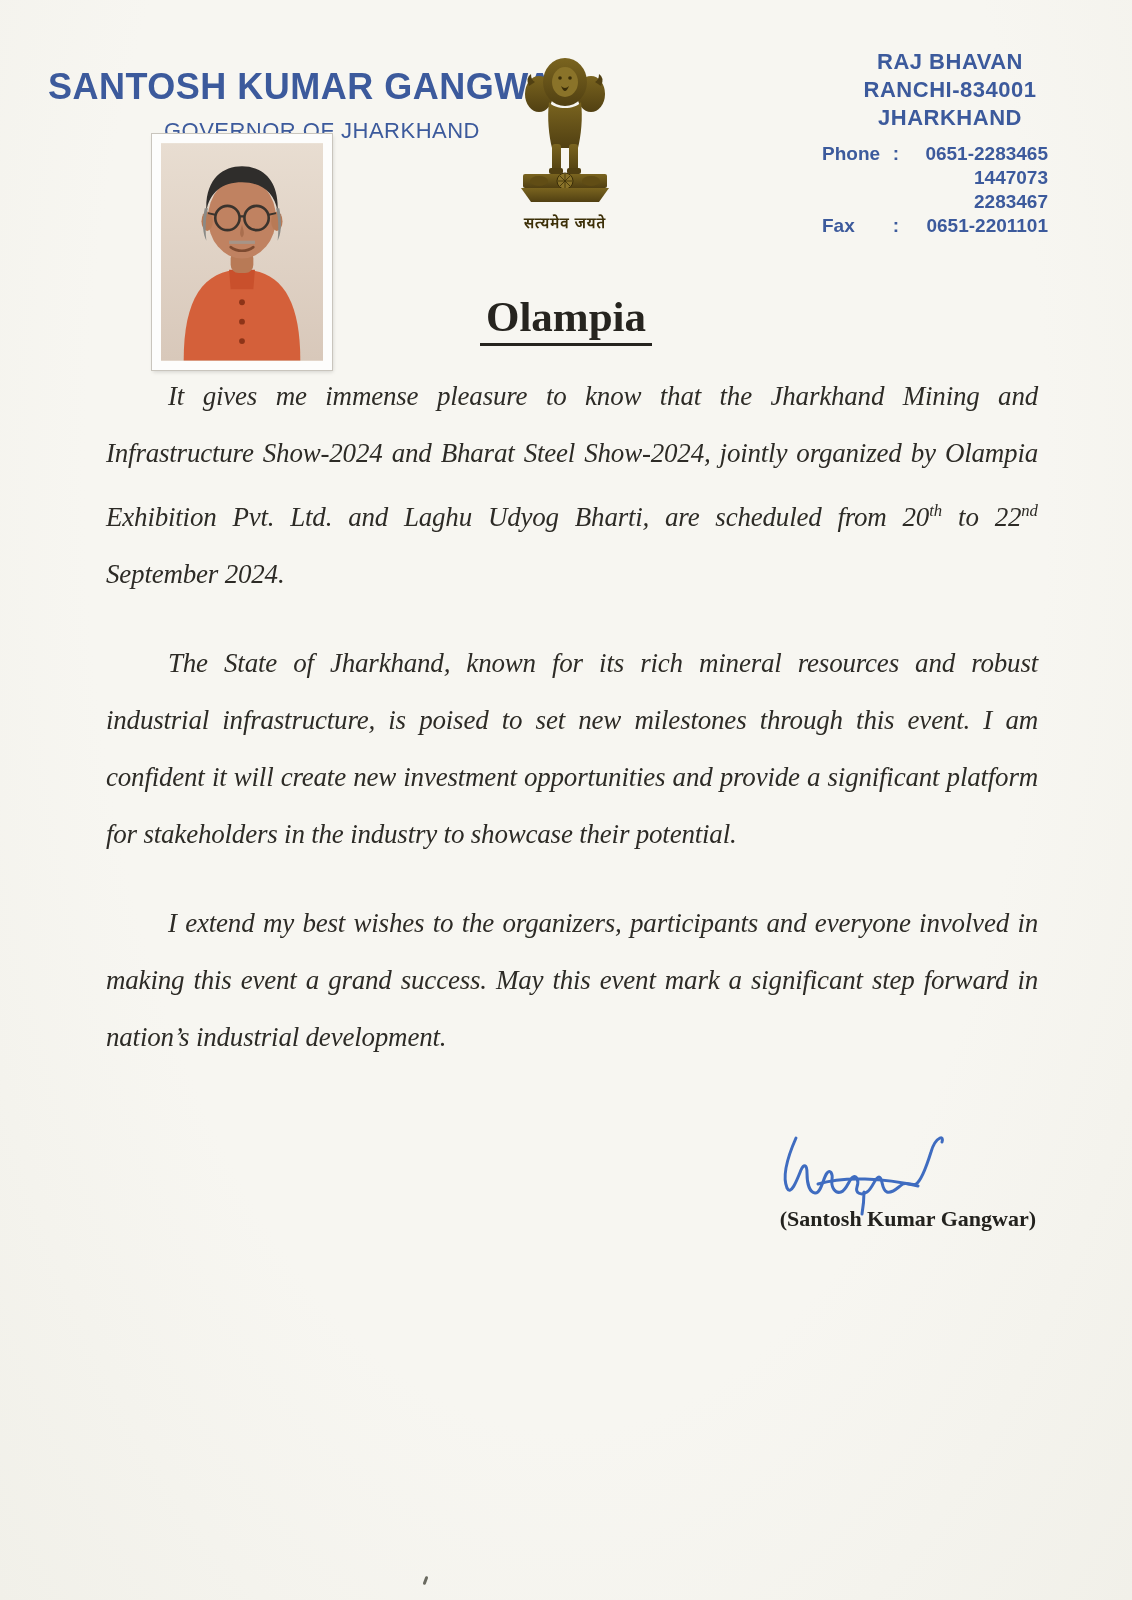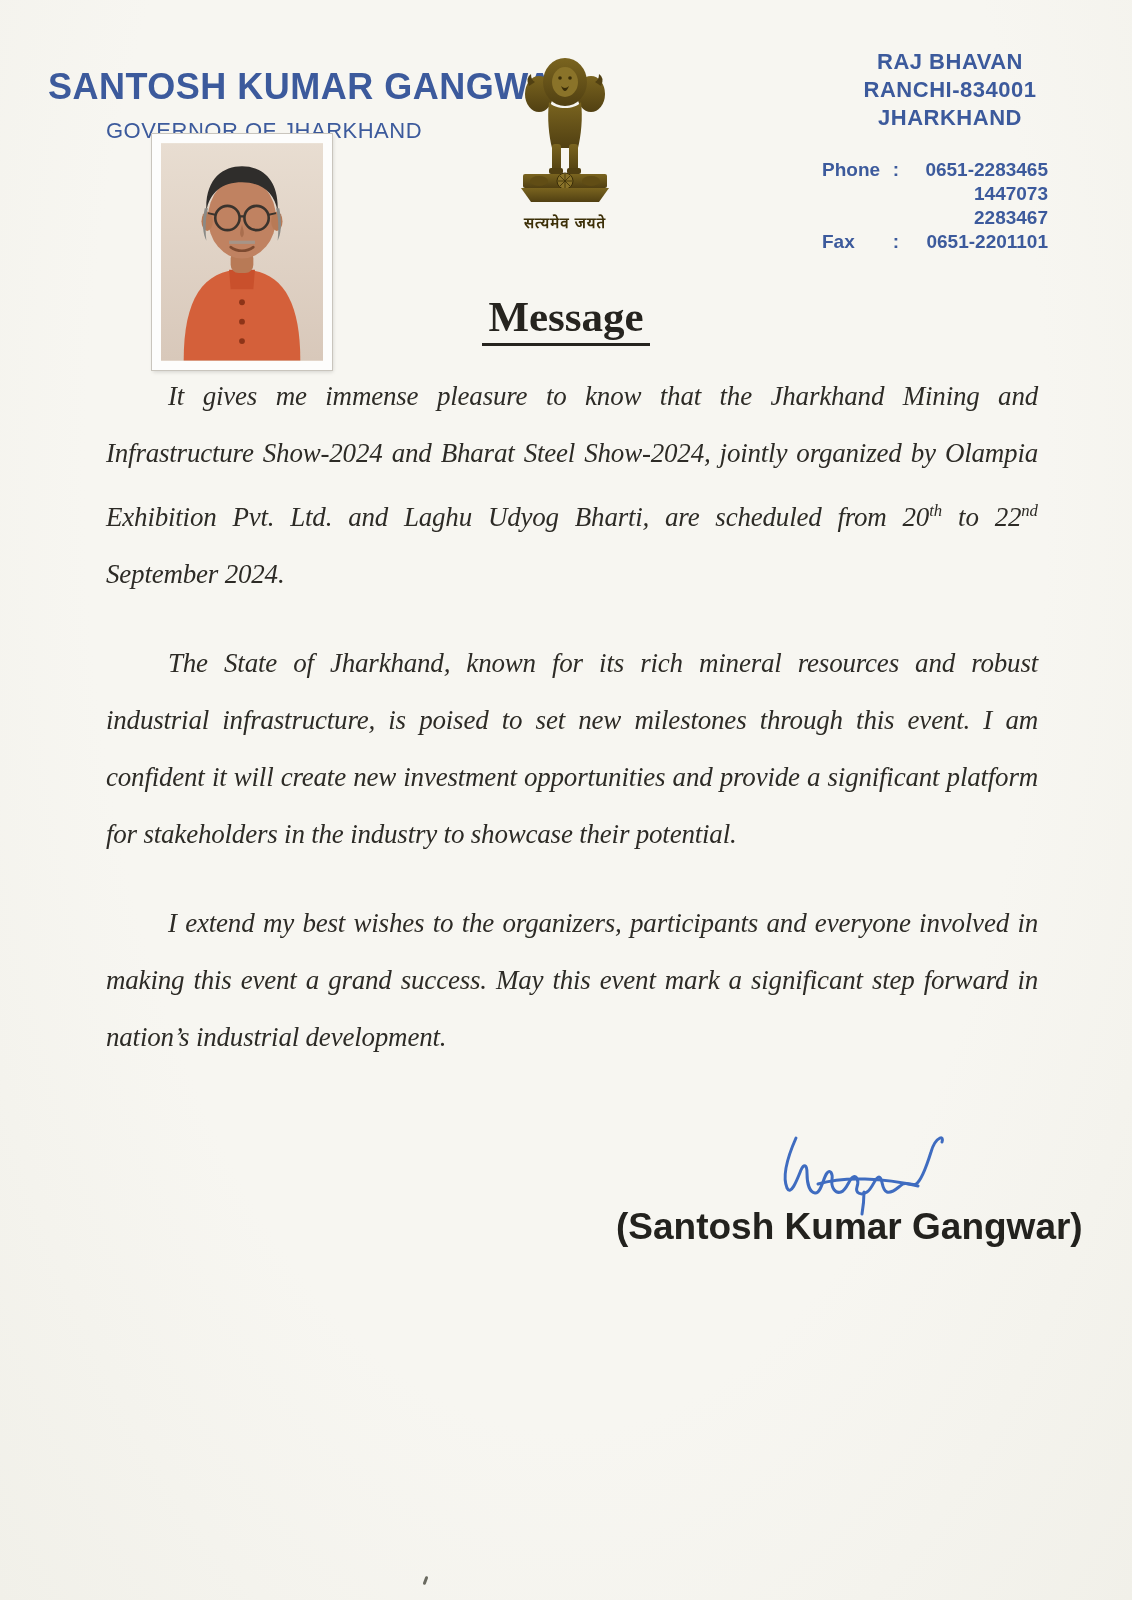--- a/index.html
+++ b/index.html
@@ -13,21 +13,21 @@
     overflow: hidden;
     font-family: "Liberation Sans", sans-serif;
   }
 
   
   .sender {
     position: absolute; left: 48px; top: 66px; width: 432px;
     text-align: center; color: #3c5a9c;
   }
   .sender-name { font-size: 36px; font-weight: bold; letter-spacing: 0.5px; white-space: nowrap; }
-  .sender-title { font-size: 22px; margin-top: 10px; letter-spacing: 0.5px; }
+  .sender-title { font-size: 22px; margin-top: 10px; letter-spacing: 0.5px; text-align: right; }
 
   .photo-frame {
     position: absolute; left: 152px; top: 134px; width: 162px; height: 218px;
     background: #efe7dd; border: 9px solid #fdfdfc;
     box-shadow: 0 0 0 1px #c9c5bd, 1px 2px 4px rgba(0,0,0,0.15);
   }
   .photo-frame svg { display: block; }
 
   .emblem-block {
     position: absolute; left: 498px; top: 52px; width: 134px;
@@ -37,21 +37,21 @@
     margin-top: 4px; font-size: 15px; font-weight: bold; color: #3d3008;
     letter-spacing: 1px; white-space: nowrap;
   }
 
   .office {
     position: absolute; right: 52px; top: 48px; width: 260px;
     color: #3c5a9c; text-align: center; font-weight: bold;
   }
   .office-line { font-size: 22px; line-height: 28px; letter-spacing: 0.5px; }
   .contact {
-    margin-top: 26px; font-size: 19px; line-height: 24px;
+    margin-top: 10px; font-size: 19px; line-height: 24px;
     display: grid; grid-template-columns: 62px 16px 1fr;
     text-align: left; column-gap: 4px; padding-left: 2px;
   }
   .contact .lbl { text-align: left; }
   .contact .sep { text-align: center; }
   .contact .val { text-align: right; padding-right: 32px; }
 
   
   .doc-heading {
     position: absolute; top: 292px; left: 0; width: 100%;
@@ -74,22 +74,22 @@
     margin: 0 0 32px 0; line-height: 57px; text-indent: 62px; font-style: italic;
   }
   .sup { vertical-align: super; font-size: 0.62em; letter-spacing: 0; }
 
   .sig-block {
     position: absolute; right: 96px; top: 1132px; width: 420px;
     text-align: right;
   }
   .sig-scribble { margin-right: 80px; }
   .sig-name {
-    font-family: Liberation Sans, sans-serif;
-    font-size: 37px; font-weight: bold; color: #23221e;
+    font-family: Liberation Serif, serif;
+    font-size: 22px; font-weight: bold; color: #23221e;
     margin-top: -14px; white-space: nowrap;
   }
 
   .speck { position: absolute; left: 424px; top: 1576px; width: 3px; height: 9px;
     background: #6a6a60; transform: rotate(20deg); border-radius: 2px; }
 </style>
 </head>
 <body>
 
 <div class="page">
@@ -195,21 +195,21 @@
       <span class="lbl"></span>
       <span class="sep"></span>
       <span class="val">2283467</span>
       <span class="lbl">Fax</span>
       <span class="sep">:</span>
       <span class="val">0651-2201101</span>
     </div>
   </div>
 
   <div class="doc-heading">
-    <span>Message</span>
+    <span>Olampia</span>
   </div>
 
   <div class="body-text">
     <p><span>It gives me immense pleasure to know that the Jharkhand Mining and Infrastructure Show-2024 and Bharat Steel Show-2024, jointly organized by Olampia Exhibition Pvt. Ltd. and Laghu Udyog Bharti, are scheduled from 20</span><span class="sup">th</span><span> to 22</span><span class="sup">nd</span><span> September 2024.</span></p>
     <p>The State of Jharkhand, known for its rich mineral resources and robust industrial infrastructure, is poised to set new milestones through this event. I am confident it will create new investment opportunities and provide a significant platform for stakeholders in the industry to showcase their potential.</p>
     <p>I extend my best wishes to the organizers, participants and everyone involved in making this event a grand success. May this event mark a significant step forward in nation’s industrial development.</p>
   </div>
 
   <div class="sig-block">
     <svg class="sig-scribble" width="190" height="84" viewBox="0 0 190 84">

